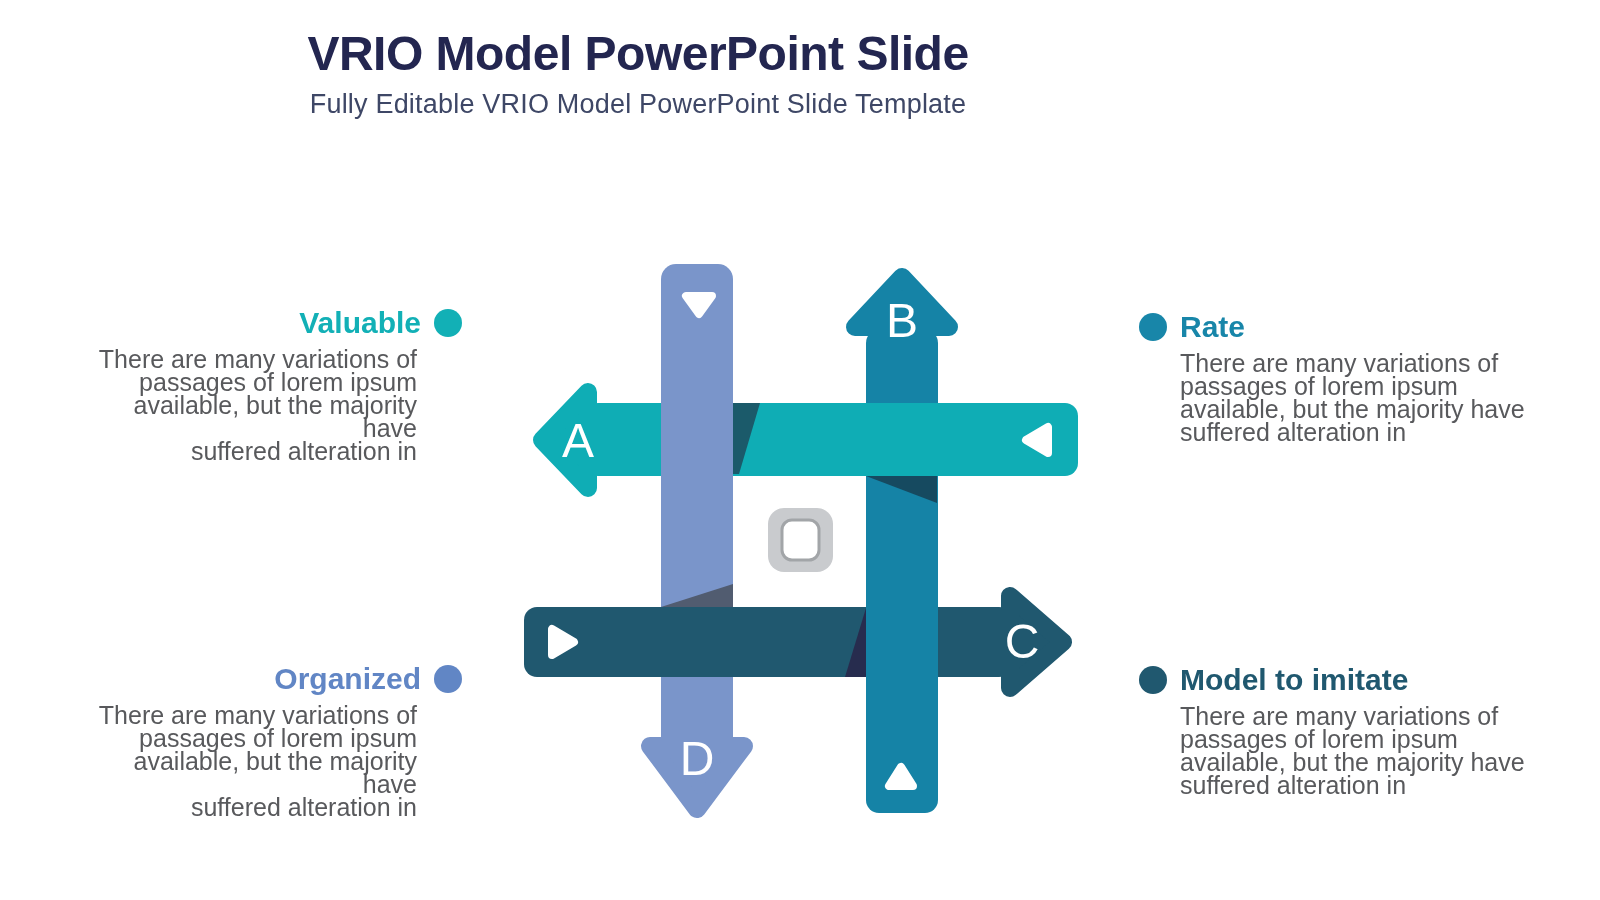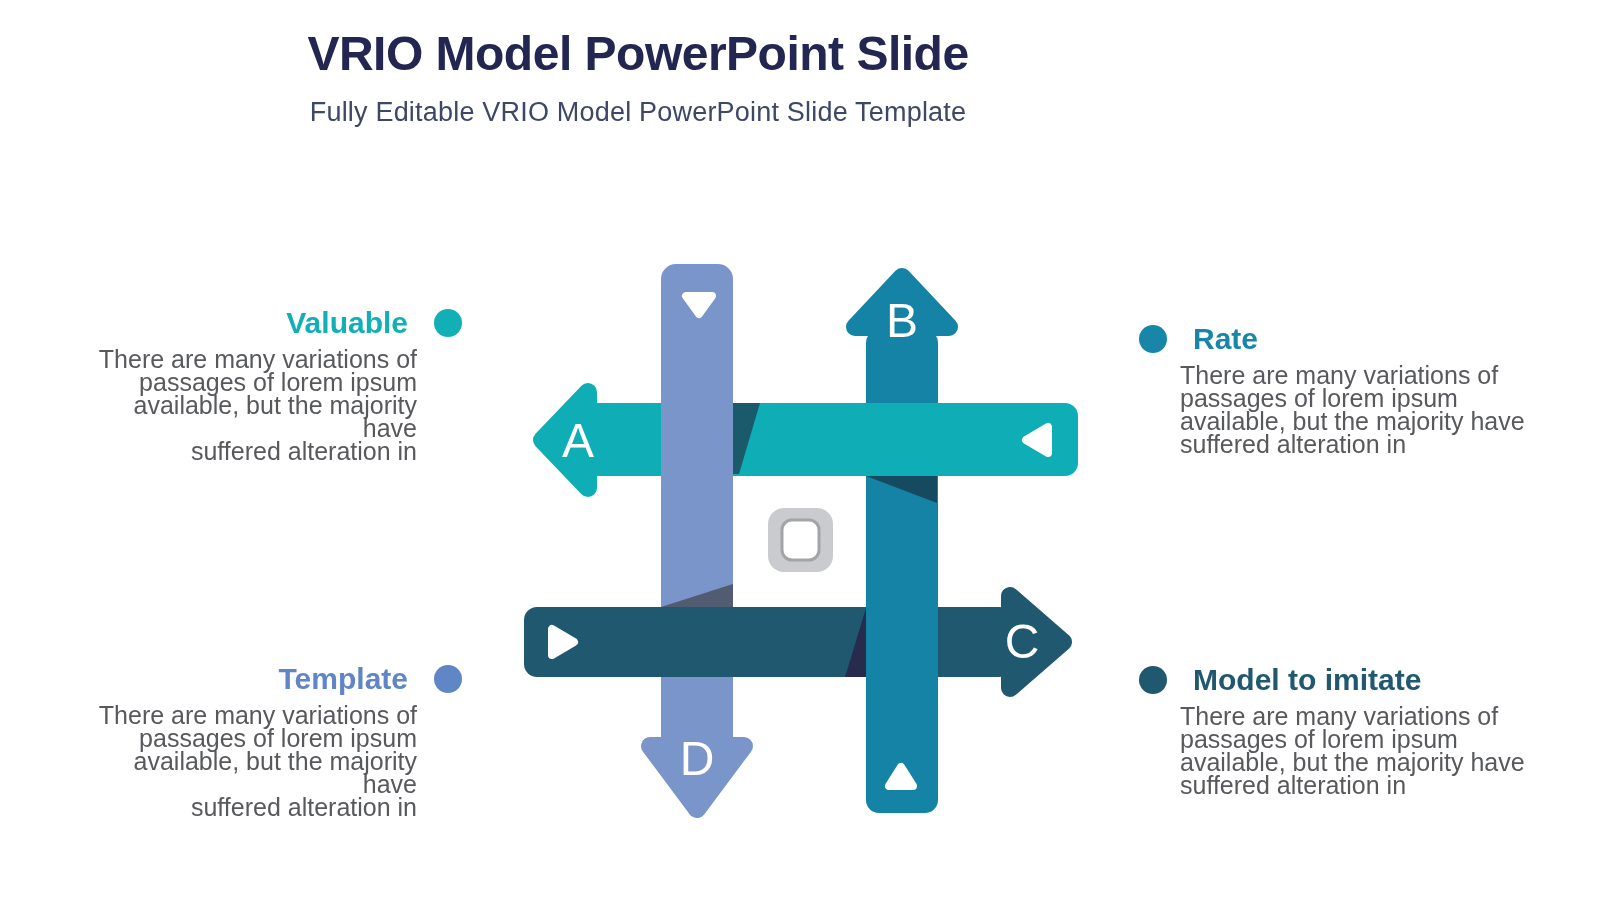--- a/index.html
+++ b/index.html
@@ -7,33 +7,33 @@
     position:relative;width:1600px;height:900px;background:#ffffff;overflow:hidden;
     font-family:"Liberation Sans", sans-serif;
   }
   
   .hdr{position:absolute;left:0;top:0;width:1276px;text-align:center;}
   .hdr h1{
     margin:26px 0 0 0;font-size:48px;font-weight:800;letter-spacing:-0.5px;
     color:var(--title);
   }
   .hdr .subtitle{
-    margin:16px 0 0 0;font-size:27px;font-weight:400;color:var(--subtitle);letter-spacing:0.2px;
+    margin:8px 0 0 0;font-size:27px;font-weight:400;color:var(--subtitle);letter-spacing:0.2px;
   }
   
   .block{position:absolute;}
-  .block .label-row{display:flex;align-items:center;gap:26px;height:34px;}
+  .block .label-row{display:flex;align-items:center;gap:13px;height:34px;}
   .block.right-align .label-row{justify-content:flex-end;}
   .label-title{font-size:30px;font-weight:700;line-height:34px;white-space:nowrap;}
   .dot{width:28px;height:28px;border-radius:50%;flex:0 0 auto;}
   .body-lines{margin-top:8px;font-size:25px;line-height:23px;color:var(--body);font-weight:400;}
   .block.right-align .body-lines{text-align:right;padding-right:45px;}
   .block.left-align  .body-lines{text-align:left;padding-left:41px;}
   .blk-tl{left:95px;top:306px;width:367px;}
-  .blk-tr{left:1139px;top:322px;width:400px;}
+  .blk-tr{left:1139px;top:310px;width:400px;}
   .blk-bl{left:95px;top:662px;width:367px;}
   .blk-br{left:1139px;top:663px;width:400px;}
   .c-valuable{color:var(--valuable);} .bg-valuable{background:var(--valuable);}
   .c-rate{color:var(--rate);}         .bg-rate{background:var(--rate);}
   .c-organized{color:var(--organized);} .bg-organized{background:var(--organized);}
   .c-hard{color:var(--hard);}         .bg-hard{background:var(--hard);}
   
   .diagram{position:absolute;left:500px;top:250px;width:600px;height:580px;}
   .fill-a{fill:var(--arrow_a);} .stroke-a{fill:var(--arrow_a);stroke:var(--arrow_a);}
   .fill-b{fill:var(--arrow_b);} .stroke-b{fill:var(--arrow_b);stroke:var(--arrow_b);}
@@ -78,21 +78,21 @@
     <div class="body-lines">
       <div>There are many variations of</div>
       <div>passages of lorem ipsum</div>
       <div>available, but the majority have</div>
       <div>suffered alteration in</div>
     </div>
   </section>
 
   <section class="block right-align blk-bl">
     <div class="label-row">
-      <span class="label-title c-organized">Template</span>
+      <span class="label-title c-organized">Organized</span>
       <span class="dot bg-organized"></span>
     </div>
     <div class="body-lines">
       <div>There are many variations of</div>
       <div>passages of lorem ipsum</div>
       <div>available, but the majority have</div>
       <div>suffered alteration in</div>
     </div>
   </section>
 

